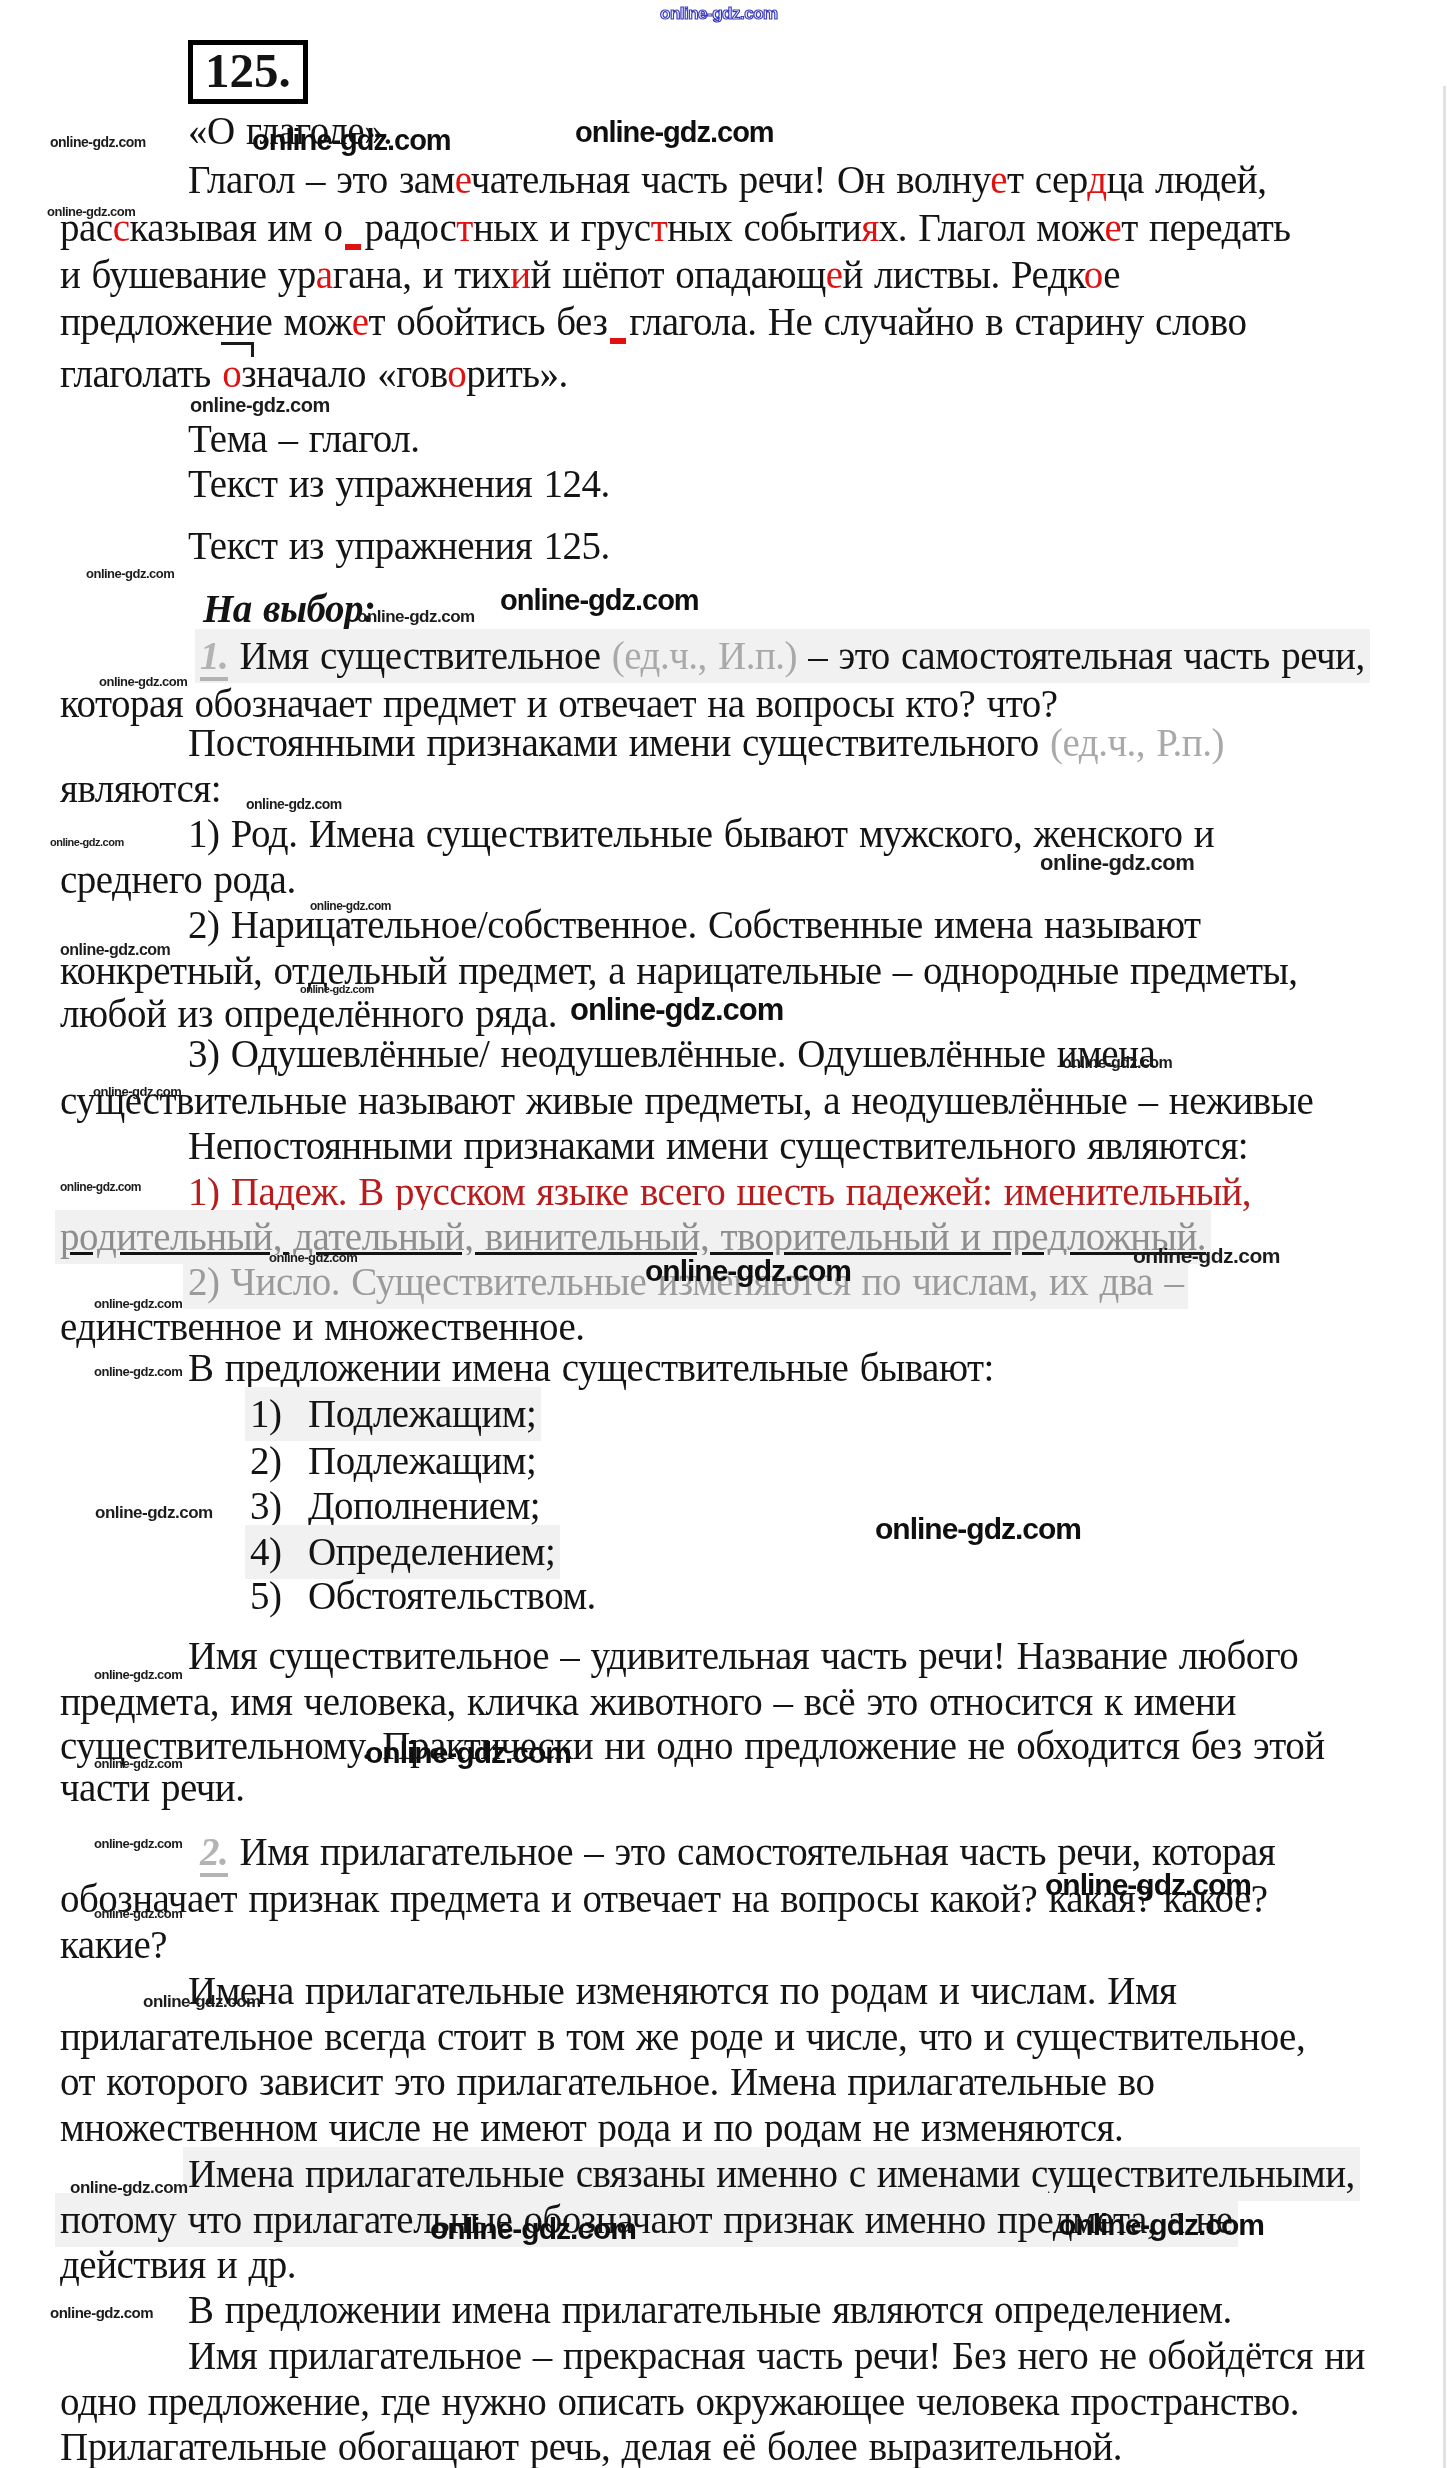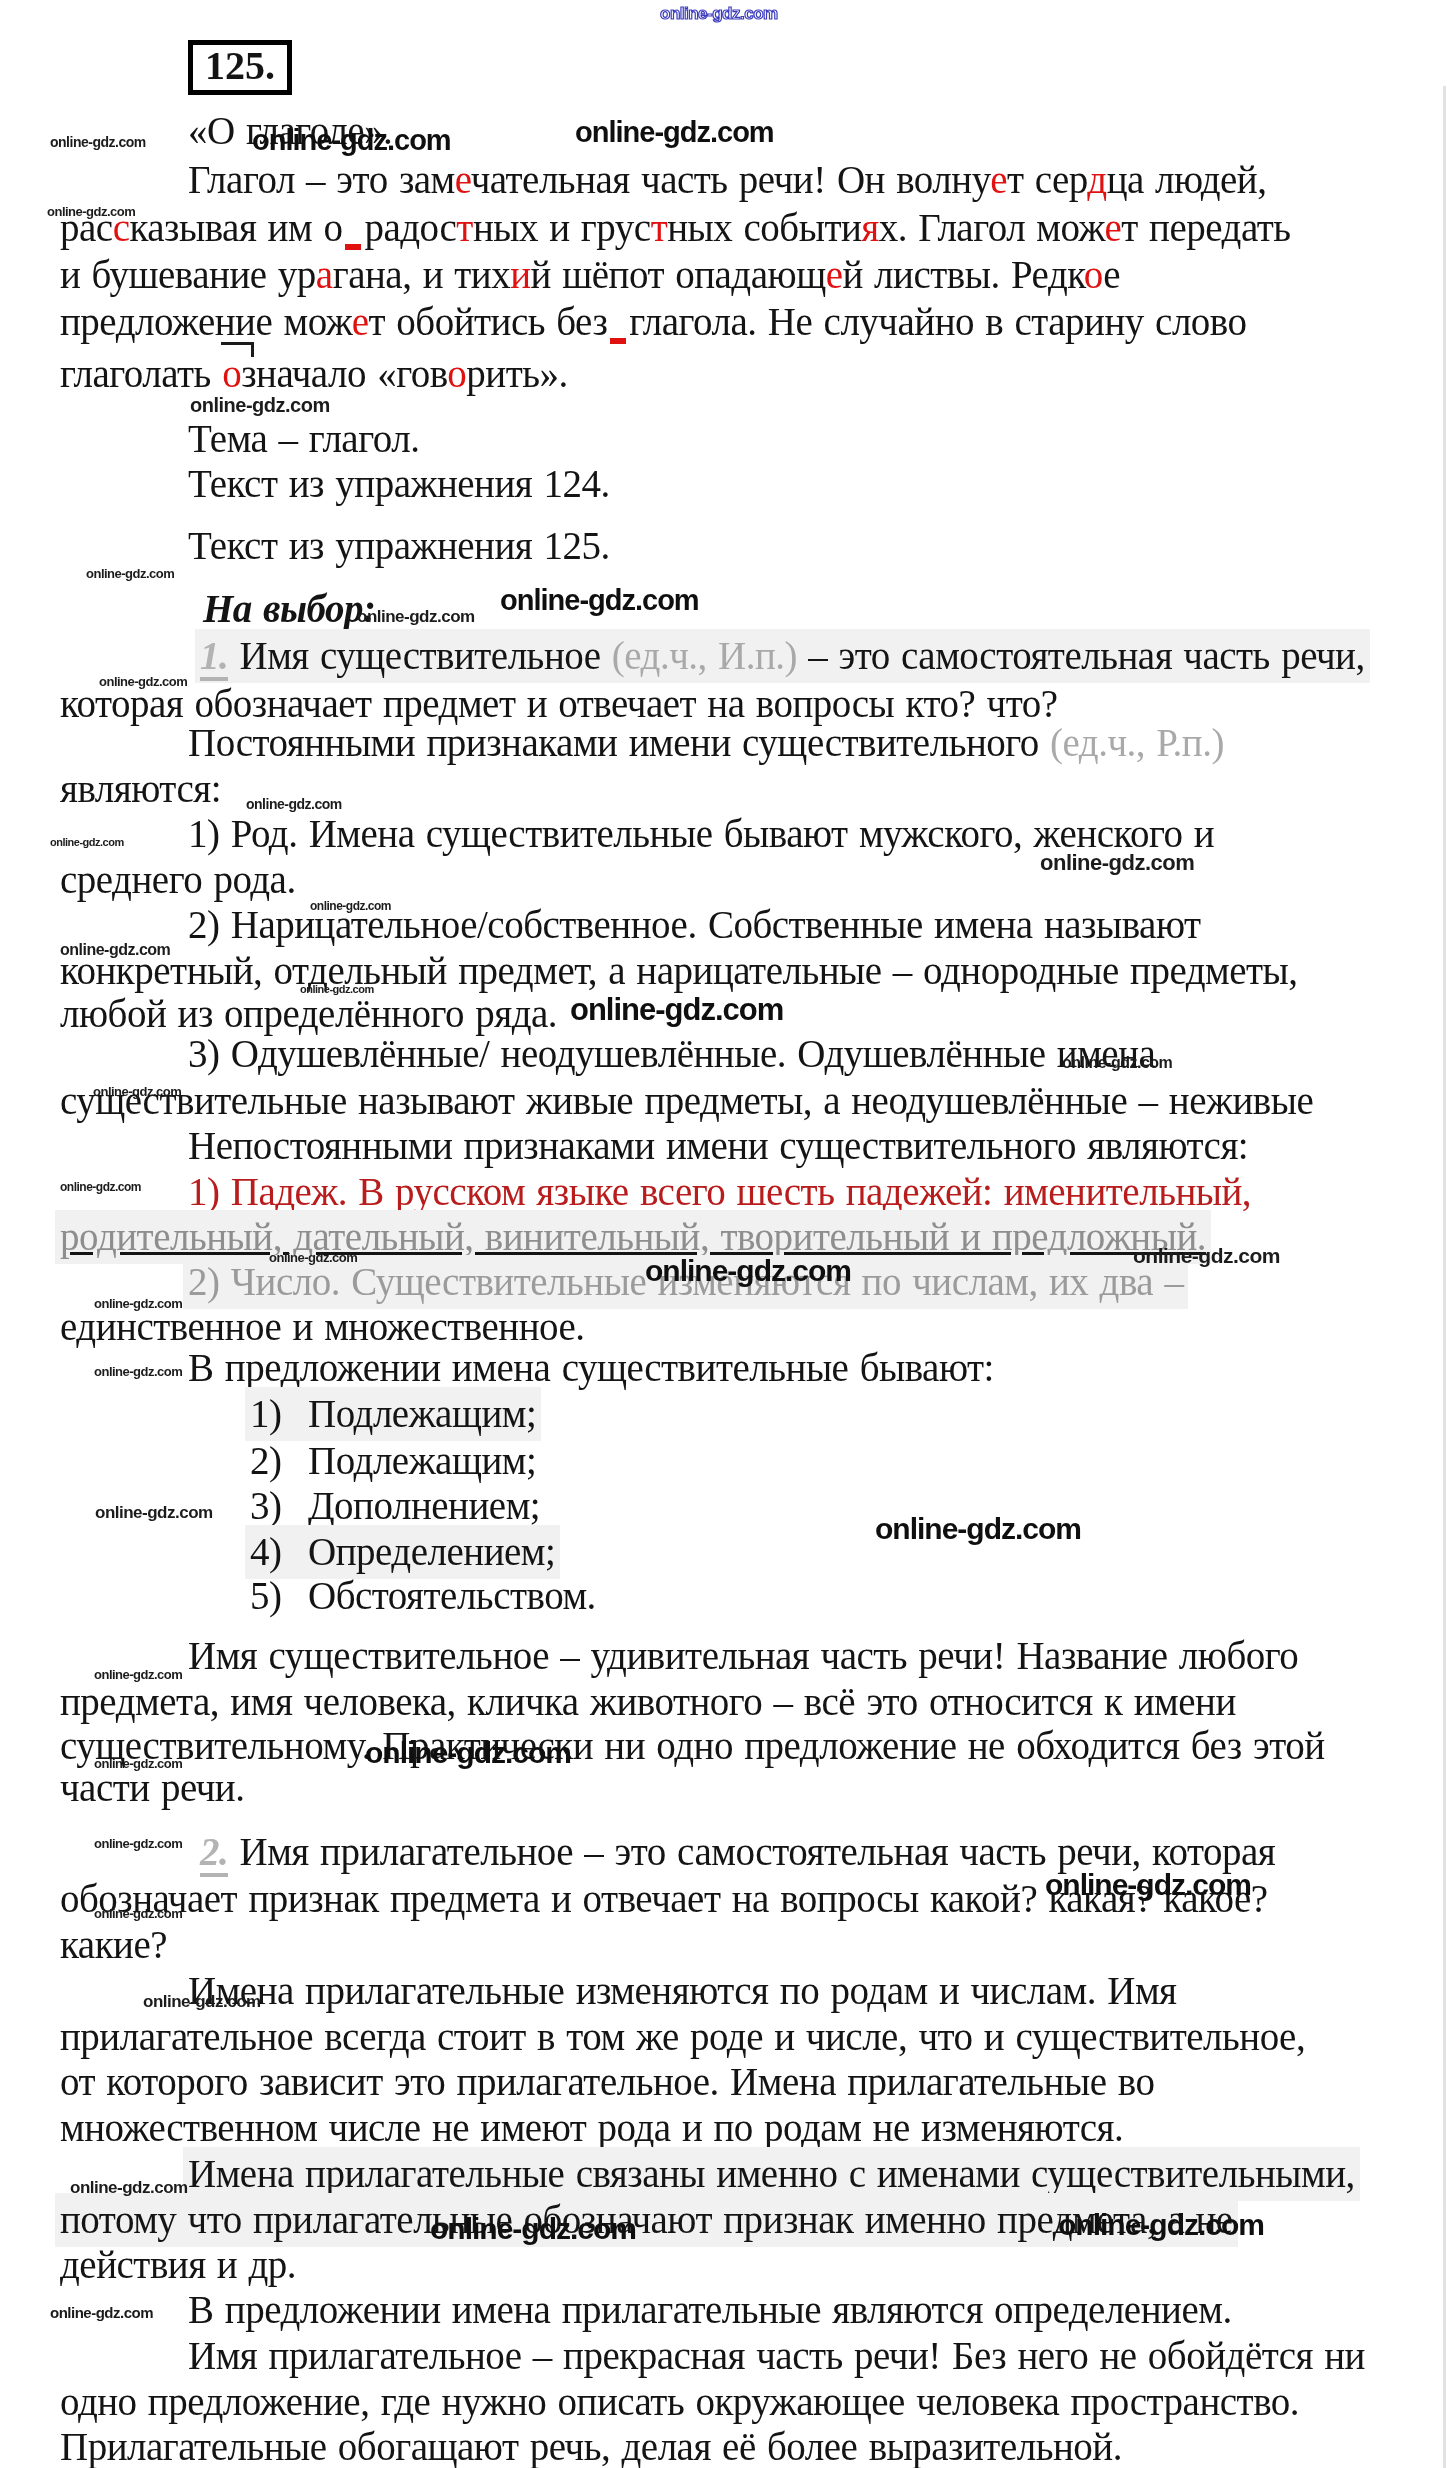--- a/index.html
+++ b/index.html
@@ -1,20 +1,20 @@
 <!DOCTYPE html>
 <html><head>
 <meta charset="utf-8">
 <style>
   html,body{margin:0;padding:0;background:#ffffff;}
   .page{position:relative;width:1447px;height:2468px;background:#ffffff;overflow:hidden;
         font-family:"Liberation Serif",serif;color:#141414;}
   .edge{position:absolute;top:86px;right:1px;width:3px;height:2382px;background:#e2e2e2;}
   .task-box{position:absolute;left:188px;top:40px;border:5px solid #000;padding:0 12px 3px 12px;
-        font-weight:bold;font-size:40px;line-height:1.05;font-family:"Liberation Serif",serif;}
+        font-weight:bold;font-size:49px;line-height:1.05;font-family:"Liberation Serif",serif;}
   .line{position:absolute;white-space:nowrap;font-size:39px;line-height:1.12;margin-top:-6px;
         letter-spacing:-0.5px;word-spacing:2px;}
   .line.band{background:#f1f1f1;box-shadow:0 0 0 5px #f1f1f1;}
   .line.nav{color:#b3b3b3;font-weight:bold;font-style:italic;
         border-bottom:10px double #b3b3b3;padding-bottom:3px;}
   .sg-k{color:#141414;}
   .sg-dk{color:#b91c1c;}
   .sg-r{color:#e01111;}
   .sg-g{color:#a9a9a9;}
   .sg-f{color:#8e8e8e;}

